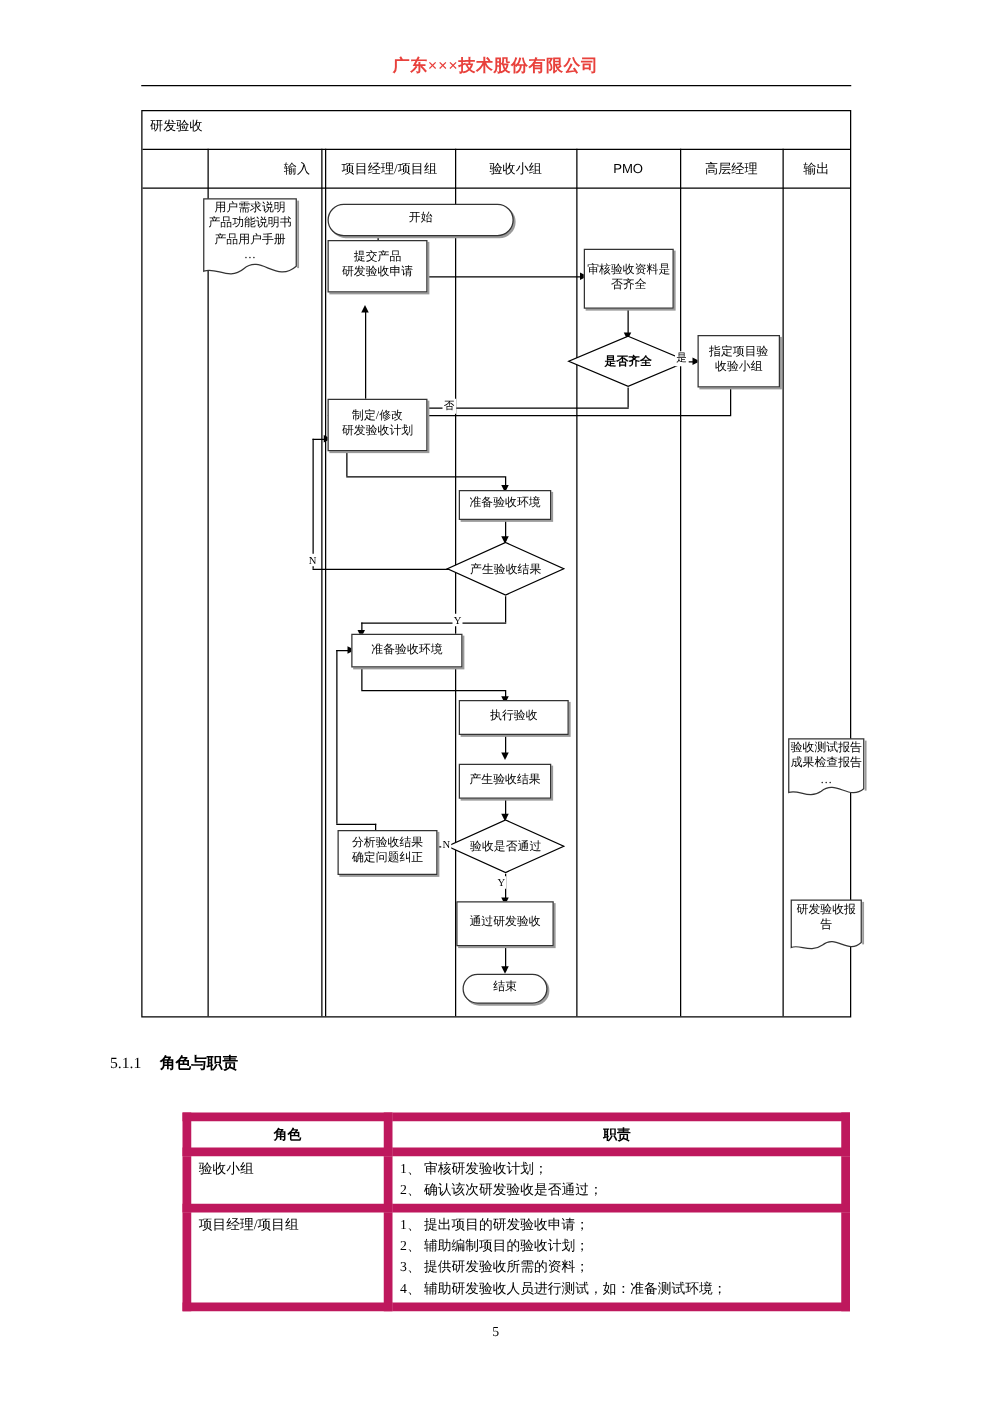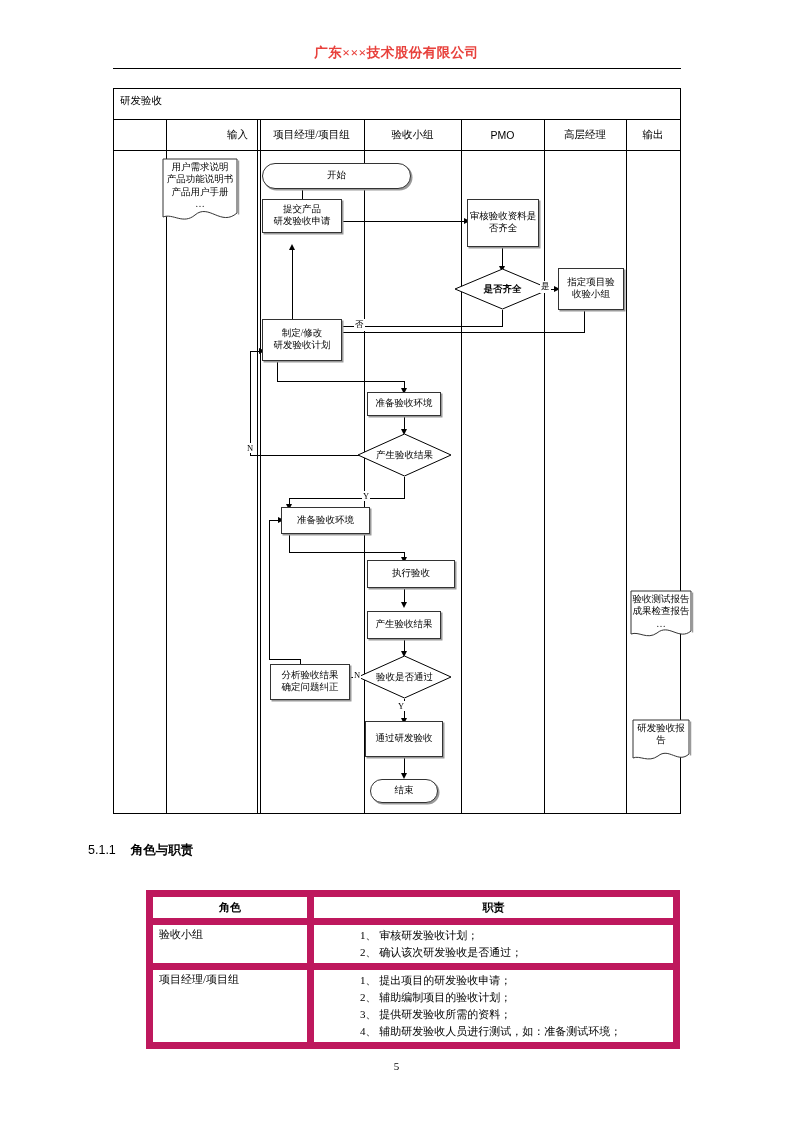--- a/index.html
+++ b/index.html
@@ -106,38 +106,38 @@
   .arrow.right { border-top:3.5px solid transparent; border-bottom:3.5px solid transparent; border-left:6px solid #000; }
   .arrow.left  { border-top:3.5px solid transparent; border-bottom:3.5px solid transparent; border-right:6px solid #000; }
   .edge-lbl { position:absolute; font-size:8.5px; background:#fff; padding:0 1px; z-index:4; }
 
   
   .sec-head {
     position:absolute; left:88px; top:842px;
     font-size:12.5px; font-weight:bold;
     font-family:"Liberation Sans","DejaVu Sans",sans-serif;
   }
-  .sec-head .num { font-weight:normal; font-family:Liberation Sans, sans-serif; }
+  .sec-head .num { font-weight:normal; font-family:Liberation Serif, serif; }
 
   
   .rt {
     position:absolute; left:146px; top:890px; width:534px;
     border-collapse:collapse;
     font-size:11px;
   }
   .rt th, .rt td {
     border:7px solid #be185d;
     padding:2px 6px;
     vertical-align:top;
     font-weight:normal;
   }
   .rt thead th { text-align:center; font-weight:bold; padding:3px 6px; }
   .rt .c-role { width:142px; }
   .rt ol { margin:0; padding:0; list-style:none; }
-  .rt ol li { white-space:nowrap; line-height:1.55;margin-left:40px; }
+  .rt ol li { white-space:nowrap; line-height:1.55; }
 
   .pagenum {
     position:absolute; left:0; top:1060px; width:793px;
     text-align:center; font-size:11px;
   }
 </style>
 </head>
 <body>
 
 <div class="page">
@@ -241,21 +241,21 @@
     <div class="doc" style="left:47px; top:68px; width:78px; height:72px;">
       <svg width="78" height="72" viewBox="0 0 78 72">
         <path d="M2,2 L76,2 L76,56 C60,70 48,46 34,58 C22,68 12,56 2,60 Z" fill="#fff" stroke="#333" stroke-width="1"></path>
         <path d="M77.5,3.5 L77.5,57.5" stroke="#9a9a9a" stroke-width="1.5" fill="none"></path>
       </svg>
       <div class="doc-text">用户需求说明<br>产品功能说明书<br>产品用户手册<br>…</div>
     </div>
 
     <div class="node term" style="left:148px; top:74px; width:149px; height:26px;">开始</div>
 
-    <div class="node box" style="left:148px; top:110px; width:80px; height:34px;" style2="">提交产品<br>研发验收申请</div>
+    <div class="node box" style="left:148px; top:103px; width:80px; height:42px;" style2="">提交产品<br>研发验收申请</div>
 
     <div class="node box" style="left:353px; top:110px; width:72px; height:48px;">审核验收资料是<br>否齐全</div>
 
     <div class="diamond-wrap" style="left:340px; top:179px; width:97px; height:42px;font-weight:bold;">
       <svg width="97" height="42" viewBox="0 0 97 42">
         <polygon points="48.5,1 96,21 48.5,41 1,21" fill="#fff" stroke="#000" stroke-width="1"></polygon>
       </svg>
       <div class="diamond-label">是否齐全</div>
     </div>
 

